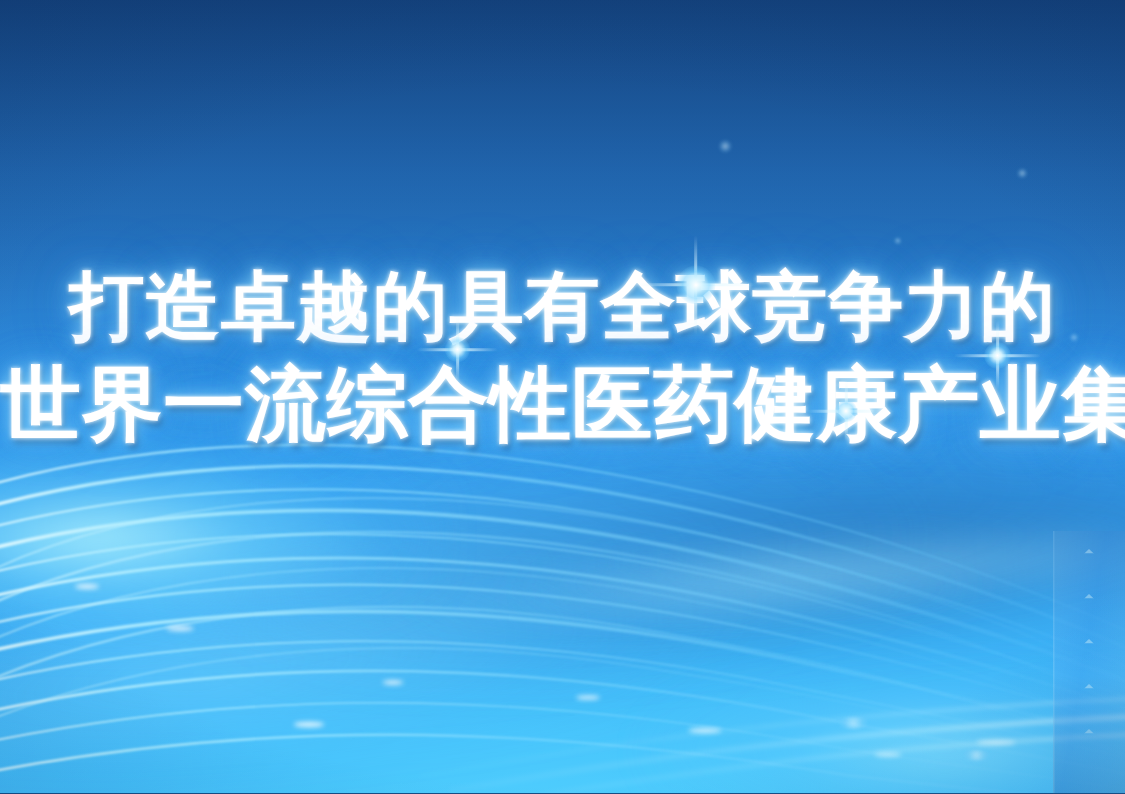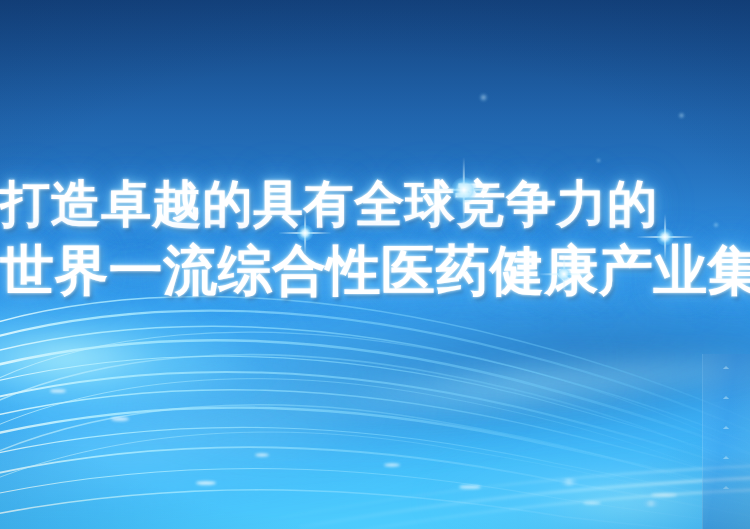--- a/index.html
+++ b/index.html
@@ -146,21 +146,21 @@
     left: -40px; top: 356px; width: 330px; height: 30px;
     background: linear-gradient(90deg, rgba(130,215,255,0.22) 0%, rgba(120,205,255,0.10) 70%, rgba(100,190,250,0) 100%);
     transform: rotate(2deg);
   }
 
   
   #headline {
     position: absolute;
     left: 0; right: 0;
     top: 172px;
-    text-align: left;
+    text-align: center;
     z-index: 40;
   }
   .hl-line {
     display: block;
     color: #ffffff;
     font-weight: 700;
     letter-spacing: .012em;
     white-space: nowrap;
     text-shadow:
       0 0 3px rgba(255,255,255,0.95),

